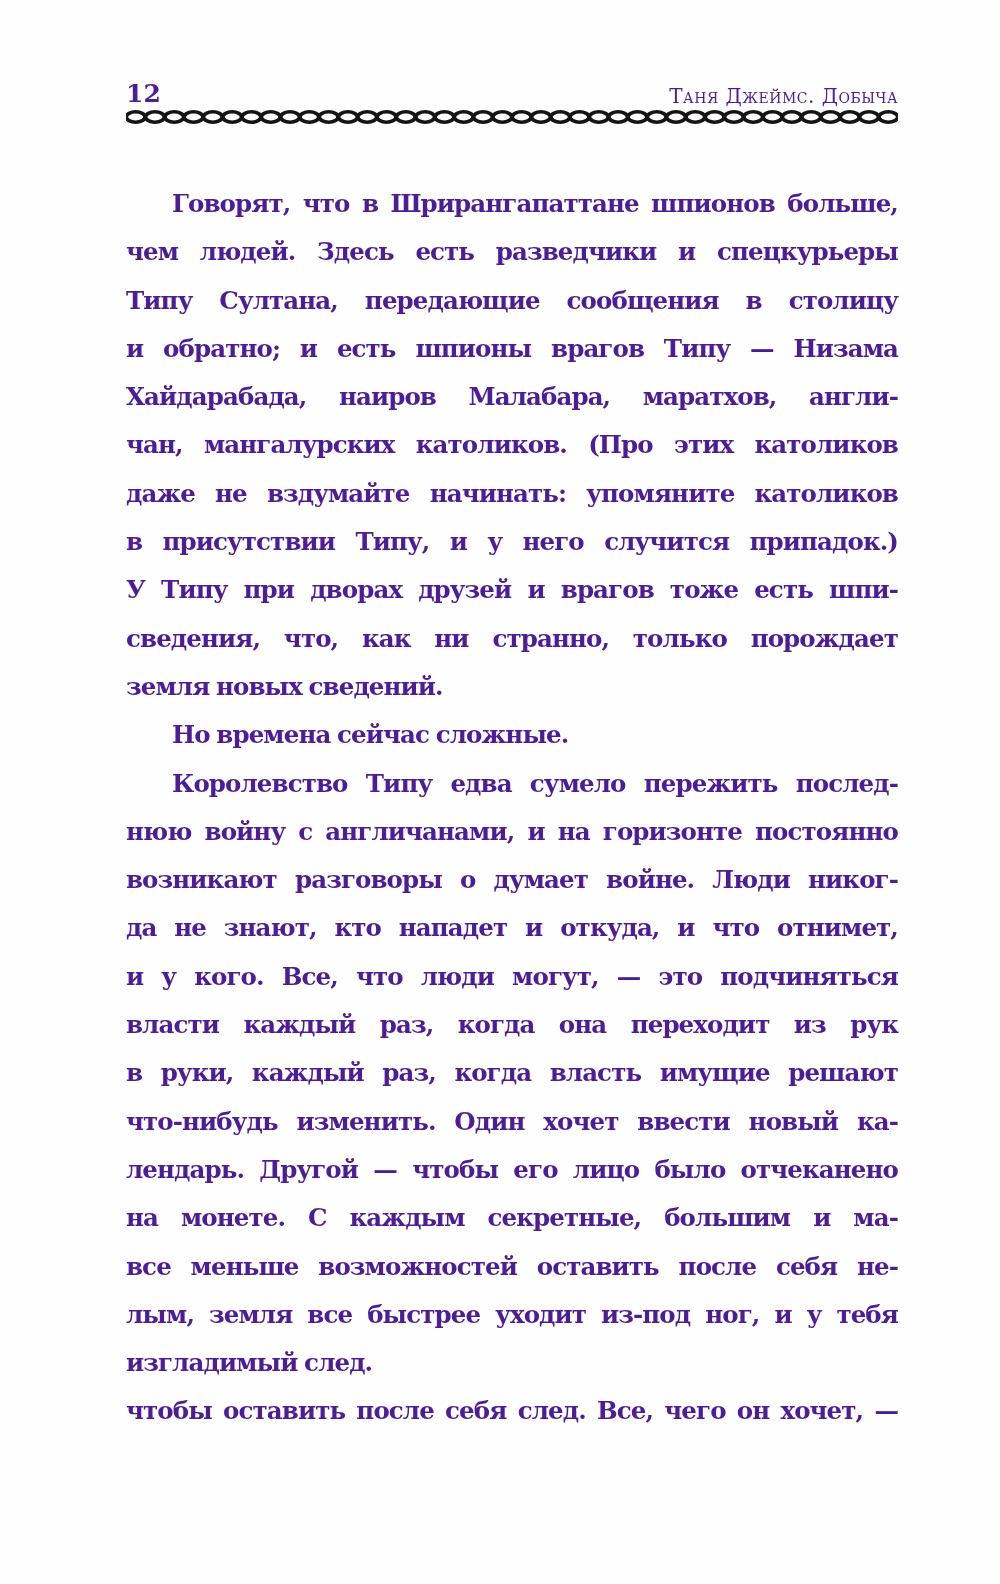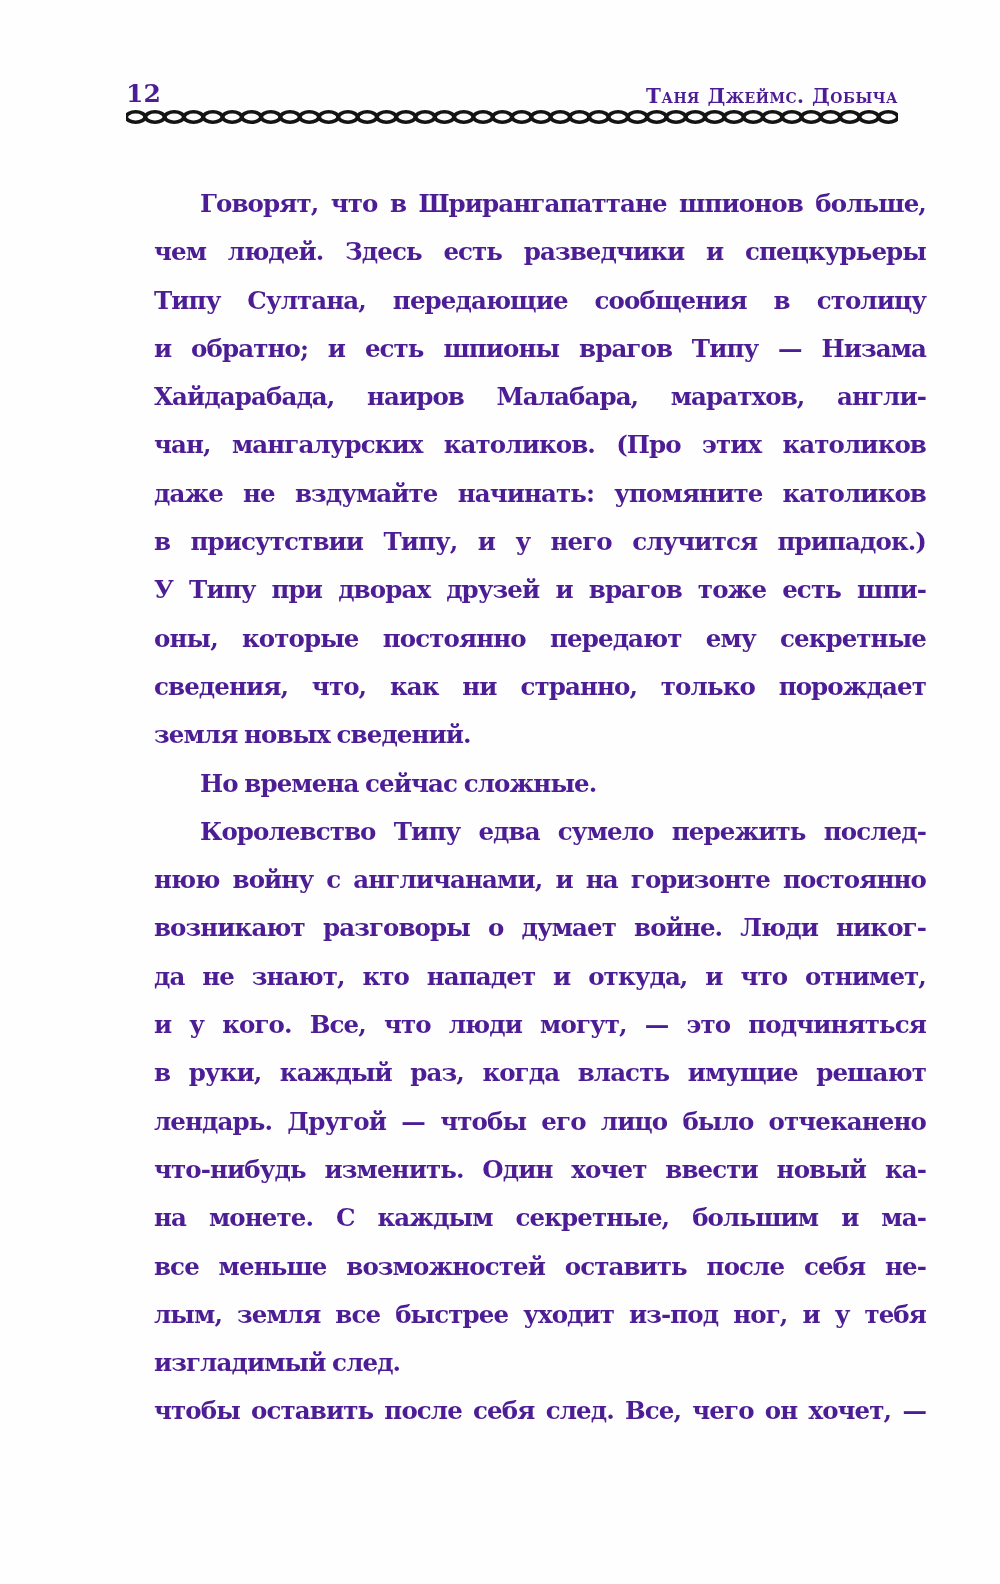--- a/index.html
+++ b/index.html
@@ -11,30 +11,30 @@
   }
   .running-head {
     position: absolute; left: 126px; top: 70px; width: 772px; height: 36px;
     display: flex; justify-content: space-between; align-items: flex-end;
   }
   .page-number {
     font-family: "DejaVu Serif", serif; font-weight: bold; font-size: 25px;
     letter-spacing: 0px; line-height: 1;
   }
   .book-title {
-    font-family: "DejaVu Serif", serif; font-weight: bold; font-size: 20px;
+    font-family: "DejaVu Serif", serif; font-weight: normal; font-size: 20px;
     font-variant: small-caps; letter-spacing: 0.5px; line-height: 1;
   }
   .chain-rule {
     position: absolute; left: 126px; top: 109px; width: 772px; height: 16px;
   }
   .text-block {
     position: absolute; left: 126px; top: 180px; width: 772px;
     font-family: "DejaVu Serif", serif; font-weight: bold; font-size: 24.5px;
-    line-height: 48.3px; letter-spacing: -0.9px; word-spacing: -1px; margin-left: 28px;
+    line-height: 48.3px; letter-spacing: -0.9px; word-spacing: -1px;
   }
   .line {
     display: block; white-space: nowrap; height: 48.3px;
     text-align: justify; text-align-last: justify;
   }
   .line.last { text-align-last: left; }
   .line.indent { padding-left: 46px; }
 </style>
 </head>
 <body>
@@ -96,38 +96,38 @@
     <div>
       <span class="line indent">Говорят, что в Шрирангапаттане шпионов больше,</span>
       <span class="line">чем людей. Здесь есть разведчики и спецкурьеры</span>
       <span class="line">Типу Султана, передающие сообщения в столицу</span>
       <span class="line">и обратно; и есть шпионы врагов Типу — Низама</span>
       <span class="line">Хайдарабада, наиров Малабара, маратхов, англи-</span>
       <span class="line">чан, мангалурских католиков. (Про этих католиков</span>
       <span class="line">даже не вздумайте начинать: упомяните католиков</span>
       <span class="line">в присутствии Типу, и у него случится припадок.)</span>
       <span class="line">У Типу при дворах друзей и врагов тоже есть шпи-</span>
-      <span class="line">оны, которые постоянно передают ему секретные</span>
       <span class="line">сведения, что, как ни странно, только порождает</span>
       <span class="line last">земля новых сведений.</span>
     </div>
 
     <div>
       <span class="line indent last">Но времена сейчас сложные.</span>
     </div>
 
     <div>
       <span class="line indent">Королевство Типу едва сумело пережить послед-</span>
       <span class="line">нюю войну с англичанами, и на горизонте постоянно</span>
       <span class="line">возникают разговоры о думает войне. Люди никог-</span>
       <span class="line">да не знают, кто нападет и откуда, и что отнимет,</span>
       <span class="line">и у кого. Все, что люди могут, — это подчиняться</span>
+      <span class="line">власти каждый раз, когда она переходит из рук</span>
       <span class="line">в руки, каждый раз, когда власть имущие решают</span>
+      <span class="line">что-нибудь изменить. Один хочет ввести новый ка-</span>
       <span class="line">лендарь. Другой — чтобы его лицо было отчеканено</span>
-      <span class="line">что-нибудь изменить. Один хочет ввести новый ка-</span>
       <span class="line">на монете. С каждым секретные, большим и ма-</span>
       <span class="line">все меньше возможностей оставить после себя не-</span>
       <span class="line">лым, земля все быстрее уходит из-под ног, и у тебя</span>
       <span class="line last">изгладимый след.</span>
     </div>
 
     <div>
       <span class="line">чтобы оставить после себя след. Все, чего он хочет, —</span>
     </div>
   </div>

